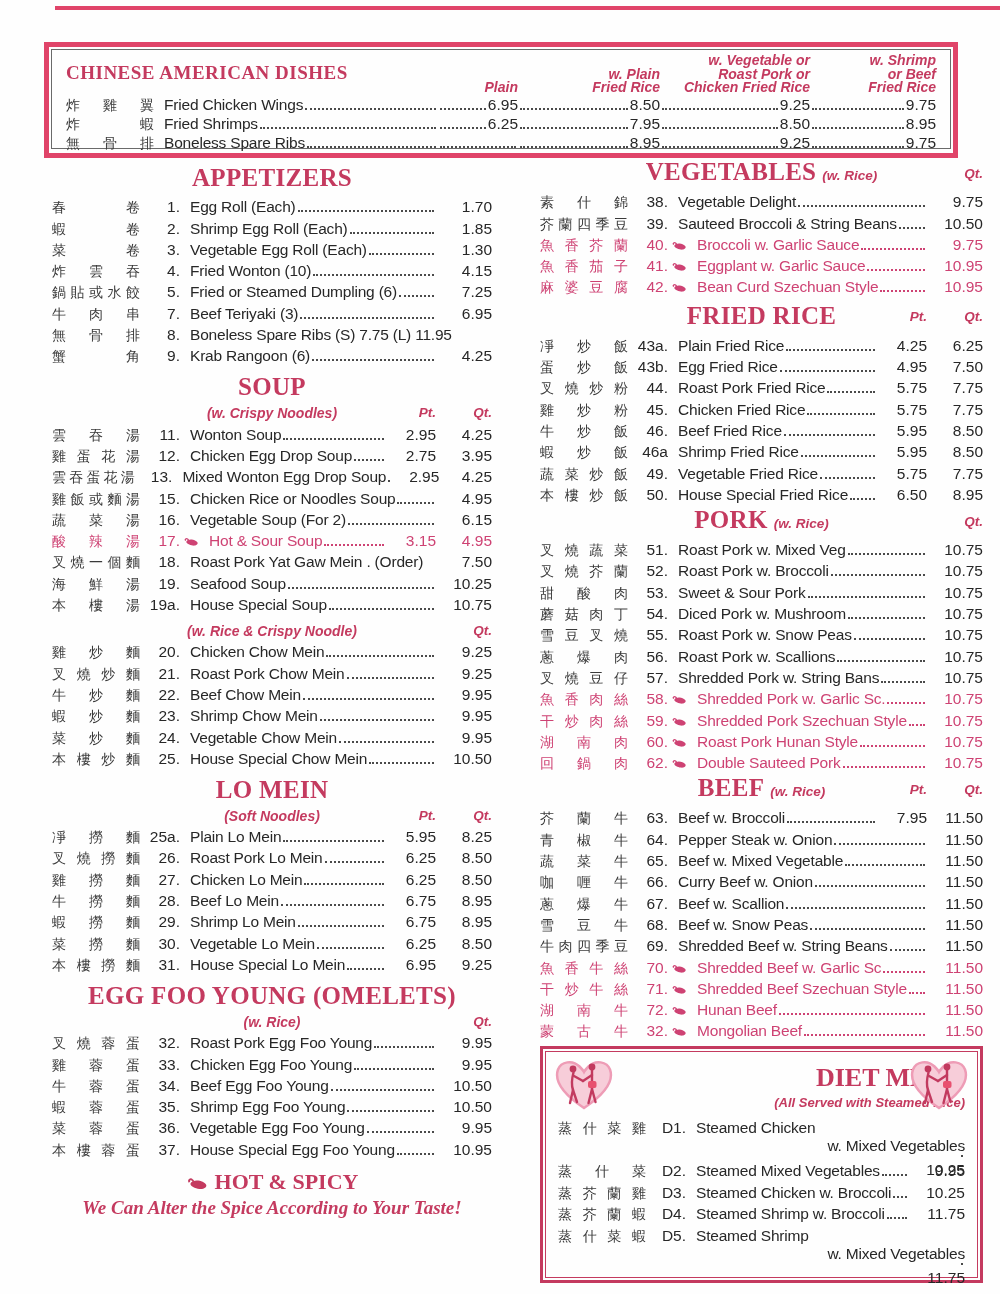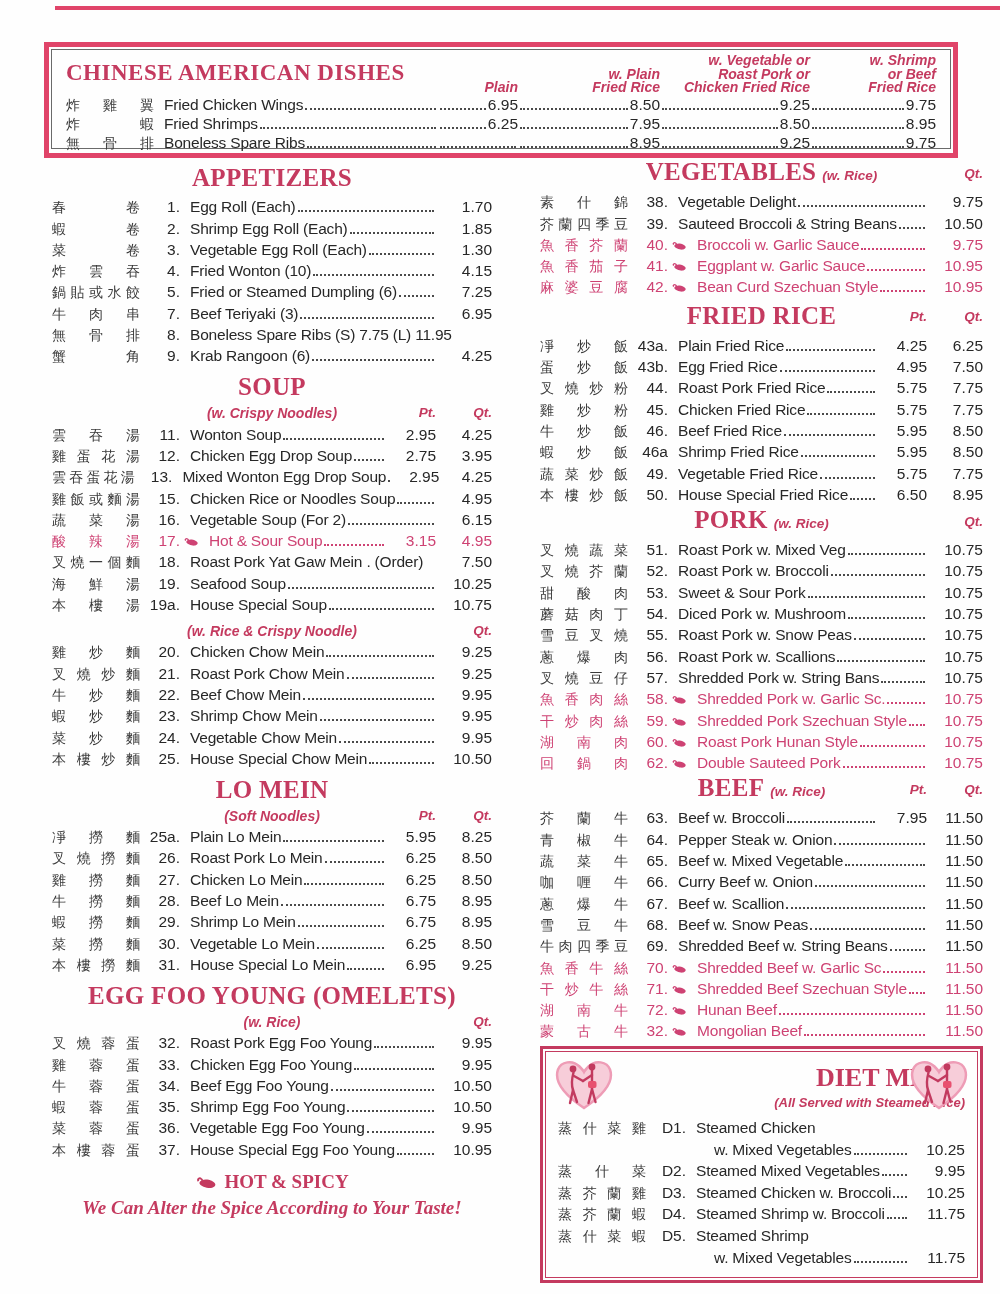--- a/index.html
+++ b/index.html
@@ -13,21 +13,21 @@
   html,body{margin:0;padding:0;background:#ffffff;}
   .page{position:relative;width:1000px;height:1294px;background:#fefefe;overflow:hidden;
         font-family:"Liberation Sans","DejaVu Sans",sans-serif;color:var(--ink);}
   .top-edge-line{position:absolute;left:55px;top:6px;width:945px;height:4px;background:var(--bred);}
 
   
   .topbox{position:absolute;left:44px;top:42px;width:914px;height:116px;border:5px solid var(--bred);box-sizing:border-box;}
   .topbox-inner{border:1px solid #6a6a6a;margin:2px;height:calc(100% - 6px);box-sizing:border-box;padding:4px 14px 6px;}
   .tb-head{display:flex;align-items:flex-end;}
   .tb-title{flex:1;font-family:"Liberation Serif","DejaVu Serif",serif;font-weight:bold;
-            font-size:23px;color:var(--accent);letter-spacing:.5px;align-self:center;margin-top:-2px;}
+            font-size:19px;color:var(--accent);letter-spacing:.5px;align-self:center;margin-top:-2px;}
   .tb-h{font-size:14px;line-height:13.5px;font-style:italic;font-weight:bold;color:var(--accent);
         text-align:right;white-space:pre-line;box-sizing:border-box;padding-left:4px;}
   .w0{width:80px;} .w1{width:142px;} .w2{width:150px;} .w3{width:126px;}
   .tb-row{display:flex;align-items:flex-end;height:19px;font-size:15.5px;}
   .tb-namecell{flex:1;display:flex;align-items:flex-end;}
   .tb-cell{display:flex;align-items:flex-end;box-sizing:border-box;}
 
   
   .col{position:absolute;box-sizing:border-box;}
   .col-left{left:52px;top:164px;width:440px;}
@@ -54,36 +54,36 @@
   .dots.nodots{border-bottom:none;}
   .pt{width:50px;text-align:right;} .qt{width:56px;text-align:right;}
   .row.spicy, .row.spicy .ch{color:var(--spicy);}
   .row.spicy .dots{border-color:var(--spicy);}
   .pepper{display:inline-flex;margin:0 0 3px 3px;transform:rotate(-6deg);color:inherit;}
   .section{margin-bottom:8px;}
   .mb6{margin-bottom:6px;} .mb2{margin-bottom:2px;}
 
   
   .footer-spicy{text-align:center;color:var(--accent);margin-top:10px;}
-  .fs-line1{font-family:"Liberation Serif","DejaVu Serif",serif;font-weight:bold;font-size:19px;line-height:26px;}
+  .fs-line1{font-family:"Liberation Serif","DejaVu Serif",serif;font-weight:bold;font-size:22px;line-height:26px;}
   .fs-line1 .pepper{transform:rotate(-6deg) scale(1.4);margin-right:10px;margin-bottom:1px;}
   .fs-line2{font-family:"Liberation Serif","DejaVu Serif",serif;font-style:italic;font-weight:bold;
             font-size:19px;line-height:26px;}
 
   
   .diet{border:3px solid var(--accent);padding:2px;margin-top:6px;}
   .diet-inner{border:1.5px solid var(--accent);padding:6px 12px 10px;position:relative;}
   .diet-title{text-align:right;font-family:"Liberation Serif","DejaVu Serif",serif;font-weight:bold;
               font-size:26px;color:var(--accent);line-height:32px;margin-top:4px;}
   .diet-sub{text-align:right;font-size:13px;font-style:italic;font-weight:bold;color:var(--accent);
             line-height:17px;margin-bottom:4px;}
   .heart{position:absolute;top:4px;}
   .heart.hl{left:6px;} .heart.hr{right:6px;}
   .diet .row{height:21.6px;}
-  .diet .row2{height:21.6px;padding-left:146px;}
+  .diet .row2{height:21.6px;padding-left:146px;flex-direction:column;}
 </style>
 </head>
 <body>
 
 <div class="page">
   <div class="top-edge-line"></div>
 
   <div class="topbox">
     <div class="topbox-inner">
       <div class="tb-head">

